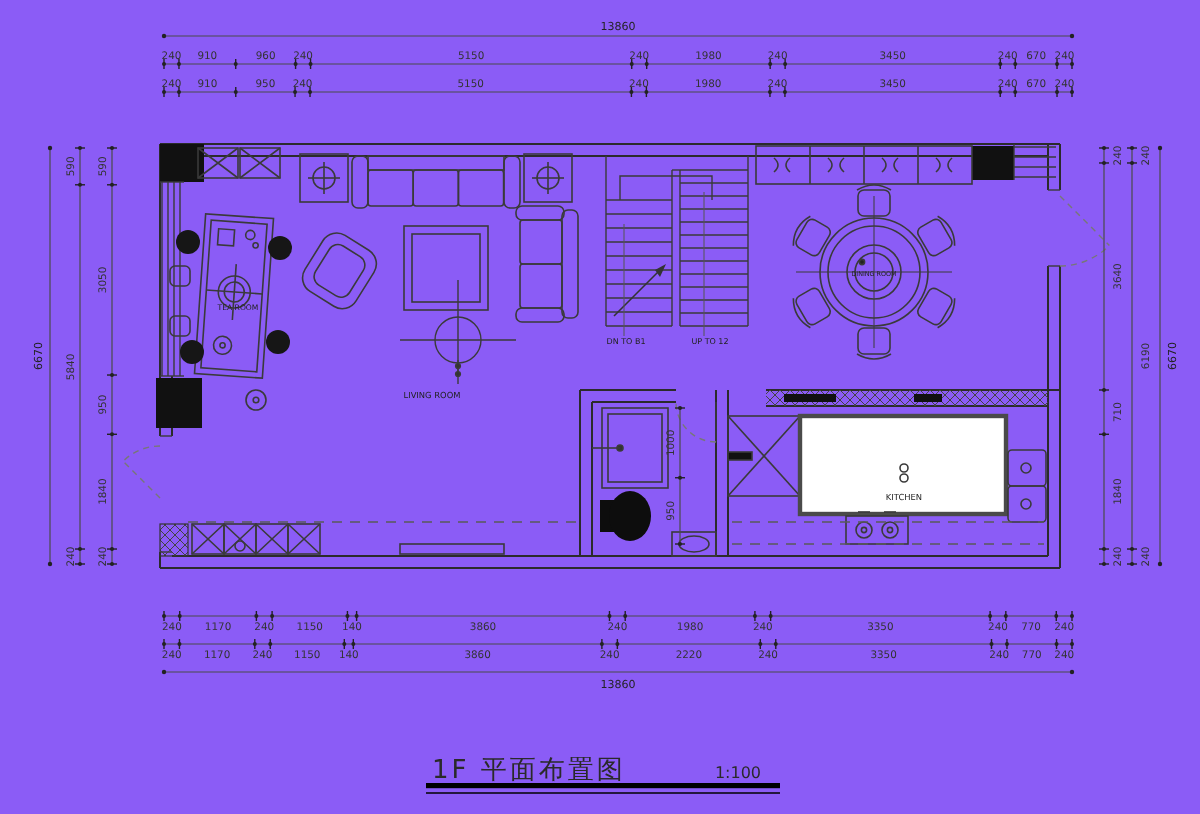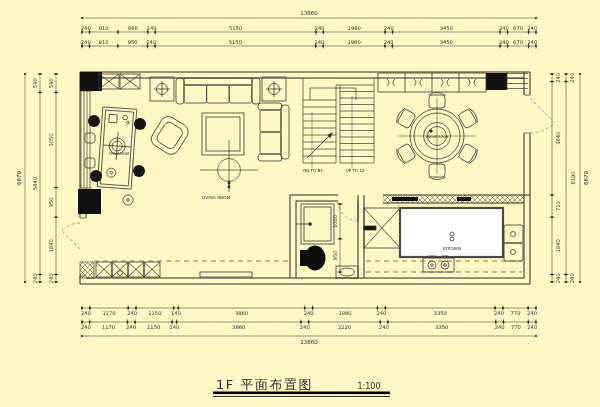--- a/index.html
+++ b/index.html
@@ -1,16 +1,16 @@
 <!DOCTYPE html>
 <html><head>
 <meta charset="utf-8">
 <style>
   html,body{margin:0;padding:0;background:#fff;}
-  .stage{position:relative;width:600px;height:407px;background:#fef9c3;overflow:hidden;}
+  .stage{position:relative;width:600px;height:407px;background:#8b5cf6;overflow:hidden;}
   svg{position:absolute;left:0;top:0;}
   svg text{font-family:"DejaVu Sans","Liberation Sans",sans-serif;}
   .ink{stroke:#2b2b2b;stroke-width:1;fill:none;}
   .thin{stroke:#3a3a3a;stroke-width:0.7;fill:none;}
   .furnO{stroke:#3a3a3a;stroke-width:0.8;fill:none;}
   .dash{stroke:#5a5a5a;stroke-width:0.8;fill:none;stroke-dasharray:5,4;}
   .dimline{stroke:#4a4a4a;stroke-width:0.6;}
   .lbl{fill:#222;}
 </style>
 </head>

